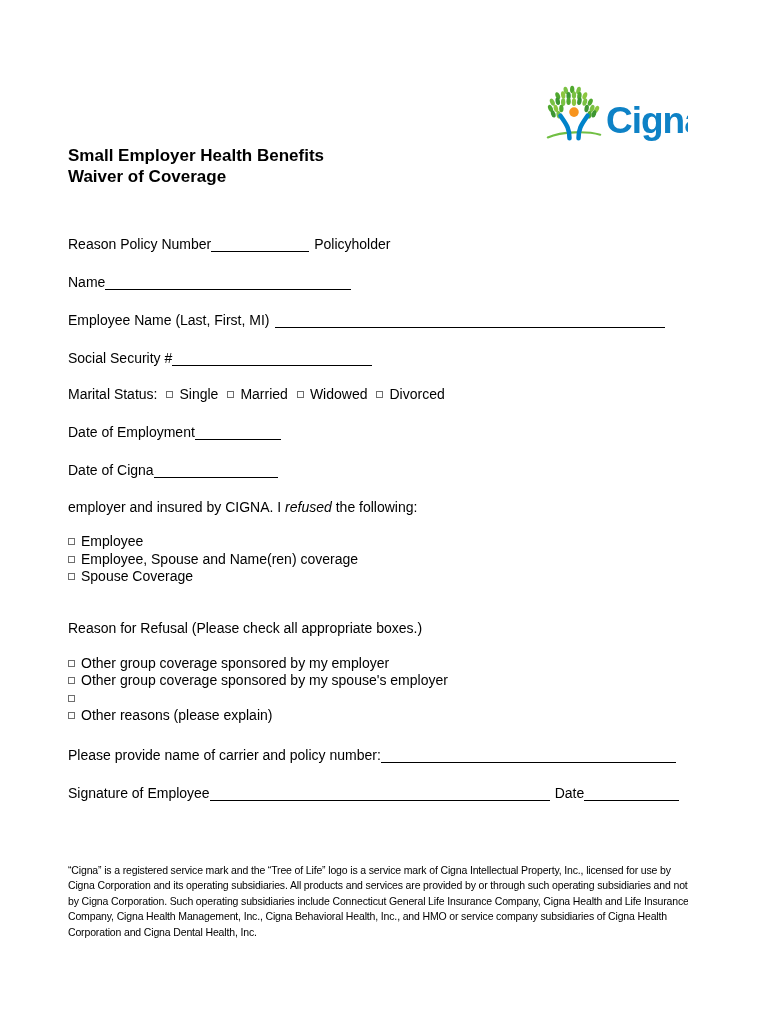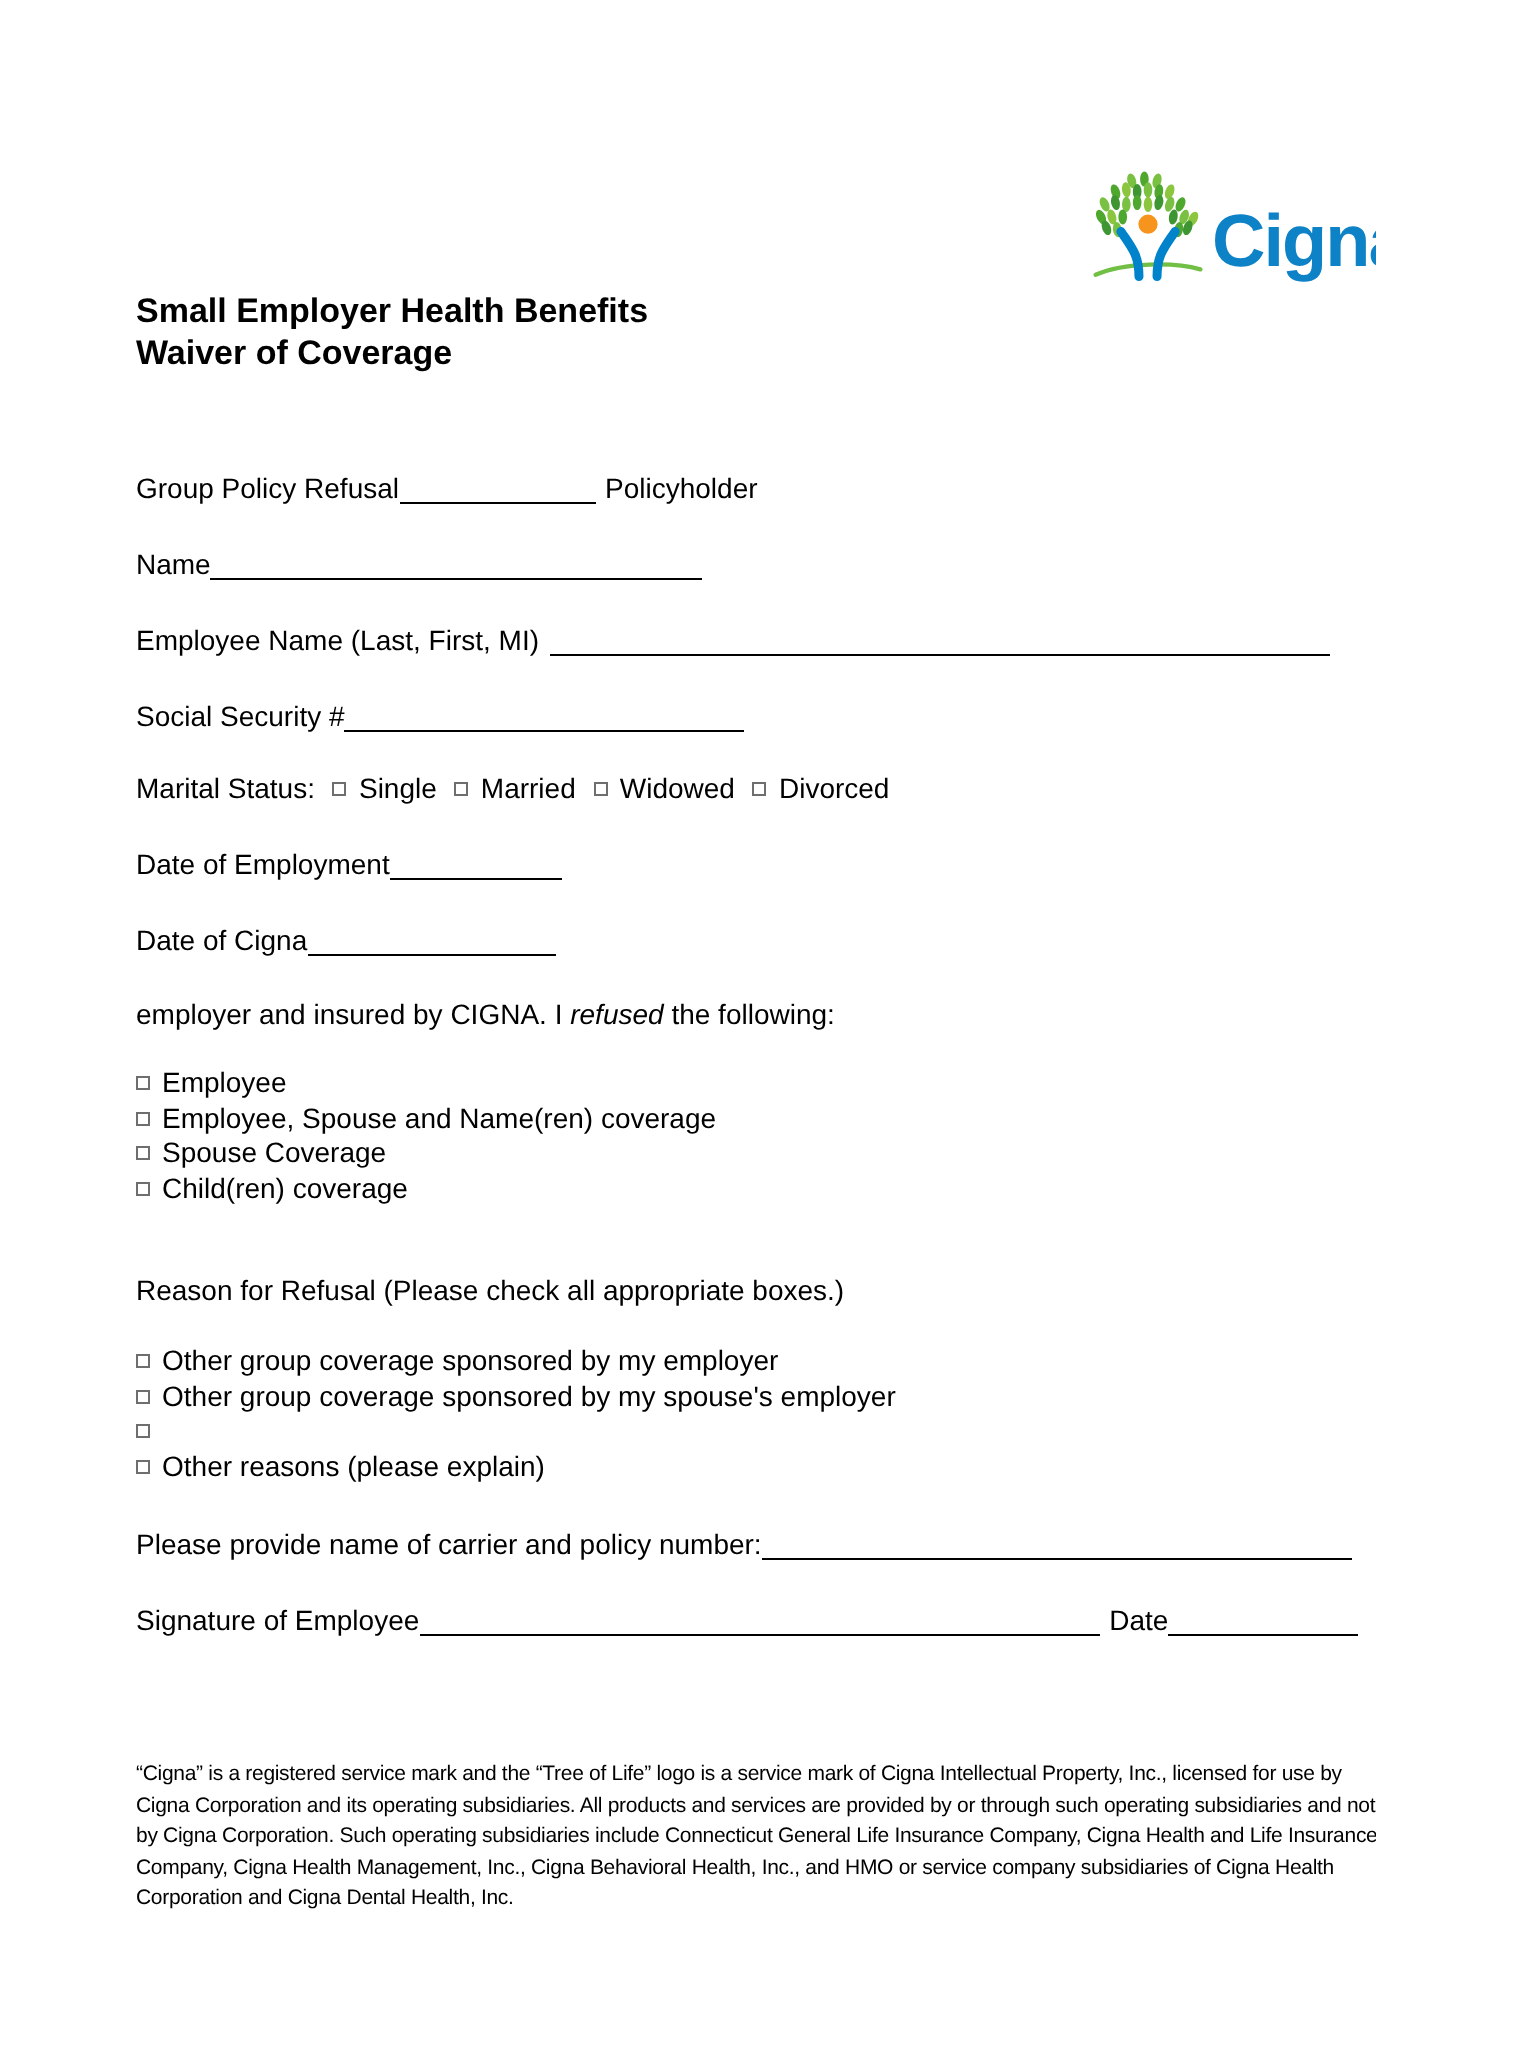--- a/index.html
+++ b/index.html
@@ -99,21 +99,21 @@
     <span class="regmark">®</span>
   </div>
 
   <div class="content">
 
     <div class="title">
       <div>Small Employer Health Benefits</div>
       <div>Waiver of Coverage</div>
     </div>
 
-    <div class="row first"><span>Group Policy Refusal</span><span class="blank" style="width:98px"></span><span class="sp"></span><span>Policyholder</span></div>
+    <div class="row first"><span>Reason Policy Number</span><span class="blank" style="width:98px"></span><span class="sp"></span><span>Policyholder</span></div>
 
     <div class="row"><span>Name</span><span class="blank" style="width:246px"></span></div>
 
     <div class="row"><span>Employee Name (Last, First, MI)</span><span class="sp"></span><span class="blank" style="width:390px"></span></div>
 
     <div class="row"><span>Social Security #</span><span class="blank" style="width:200px"></span></div>
 
     <div class="row"><span>Marital Status:</span><span class="opt"><span class="cb"></span><span>Single</span></span><span class="opt"><span class="cb"></span><span>Married</span></span><span class="opt"><span class="cb"></span><span>Widowed</span></span><span class="opt"><span class="cb"></span><span>Divorced</span></span></div>
 
     <div class="row"><span>Date of Employment</span><span class="blank" style="width:86px"></span></div>
@@ -121,21 +121,20 @@
     <div class="row"><span>Date of Cigna</span><span class="blank" style="width:124px"></span></div>
 
     <div class="para">
       <div><span>employer and insured by CIGNA. I </span><span class="italic">refused</span><span> the following:</span></div>
     </div>
 
     <div class="list">
       <div><span class="cb"></span><span>Employee</span></div>
       <div><span class="cb"></span><span>Employee, Spouse and Name(ren) coverage</span></div>
       <div><span class="cb"></span><span>Spouse Coverage</span></div>
-      <div><span class="cb"></span><span>Child(ren) coverage</span></div>
     </div>
 
     <div class="heading-row">Reason for Refusal (Please check all appropriate boxes.)</div>
 
     <div class="list reasons">
       <div><span class="cb"></span><span>Other group coverage sponsored by my employer</span></div>
       <div><span class="cb"></span><span>Other group coverage sponsored by my spouse's employer</span></div>
       <div><span class="cb"></span></div>
       <div><span class="cb"></span><span>Other reasons (please explain)</span></div>
     </div>

